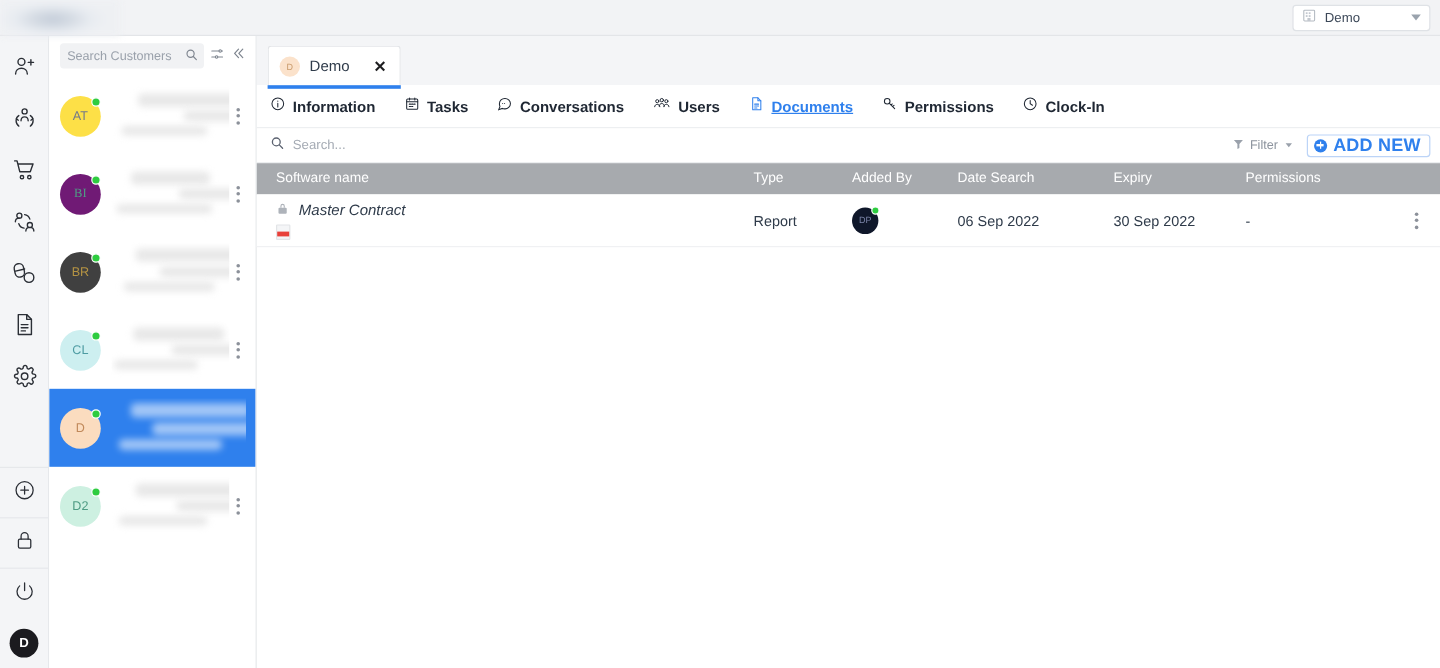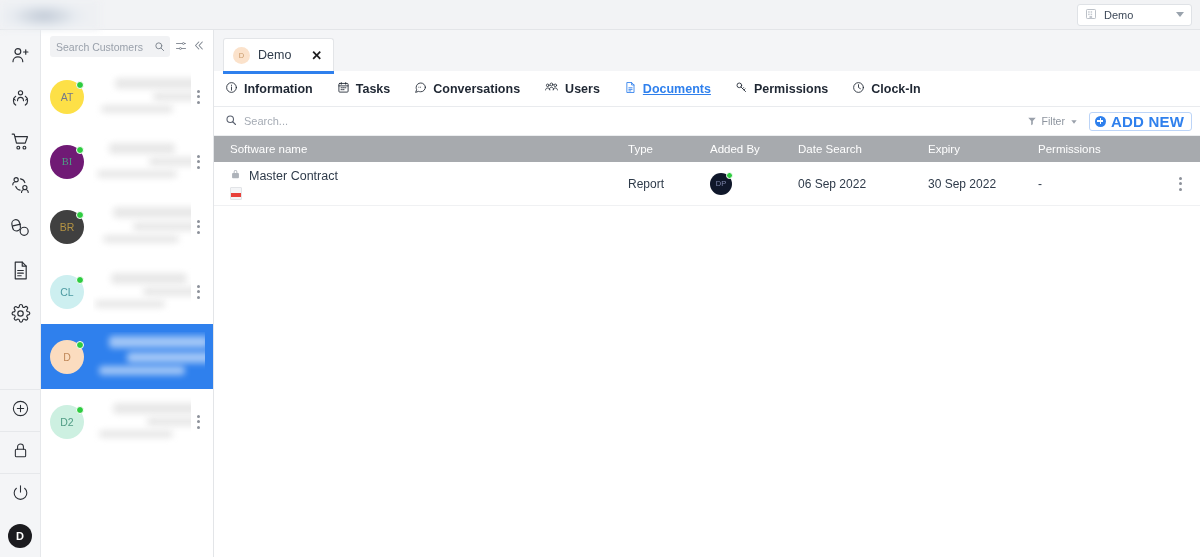--- a/index.html
+++ b/index.html
@@ -199,21 +199,21 @@
   .c-date  { width: 130px; min-width: 130px; }
   .c-exp   { width: 110px; min-width: 110px; }
   .c-notif { flex: 1; }
   .c-menu  { width: 34px; min-width: 34px; display: flex; justify-content: center; }
 
   .trow {
     display: flex; align-items: center; min-height: 44px;
     border-bottom: 1px solid #f0f1f3; font-size: 12px; color: #2f3b4a;
   }
   .doc-cell { display: flex; flex-direction: column; gap: 4px; }
-  .doc-line { display: flex; align-items: flex-end; gap: 8px; }
+  .doc-line { display: flex; align-items: flex-start; gap: 8px; font-style: italic; }
   .doc-line .txt { font-size: 12.5px; color: #2f3b4a; }
   .pdf-ic {
     width: 12px; height: 13px; position: relative; flex: none;
     background: #f4f5f7; border: 1px solid #e2e4e7; border-radius: 1px;
   }
   .pdf-ic::after {
     content: ""; position: absolute; left: 0px; right: 0px; bottom: 2px;
     height: 4px; background: #e8403a;
   }
   .av-sm {

